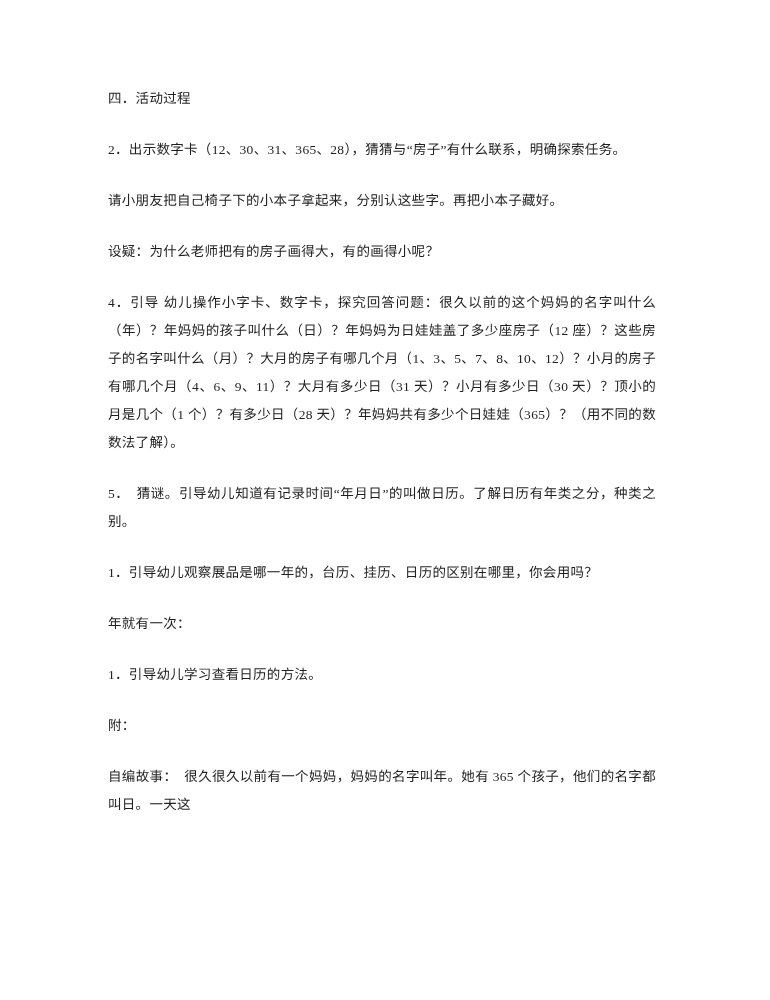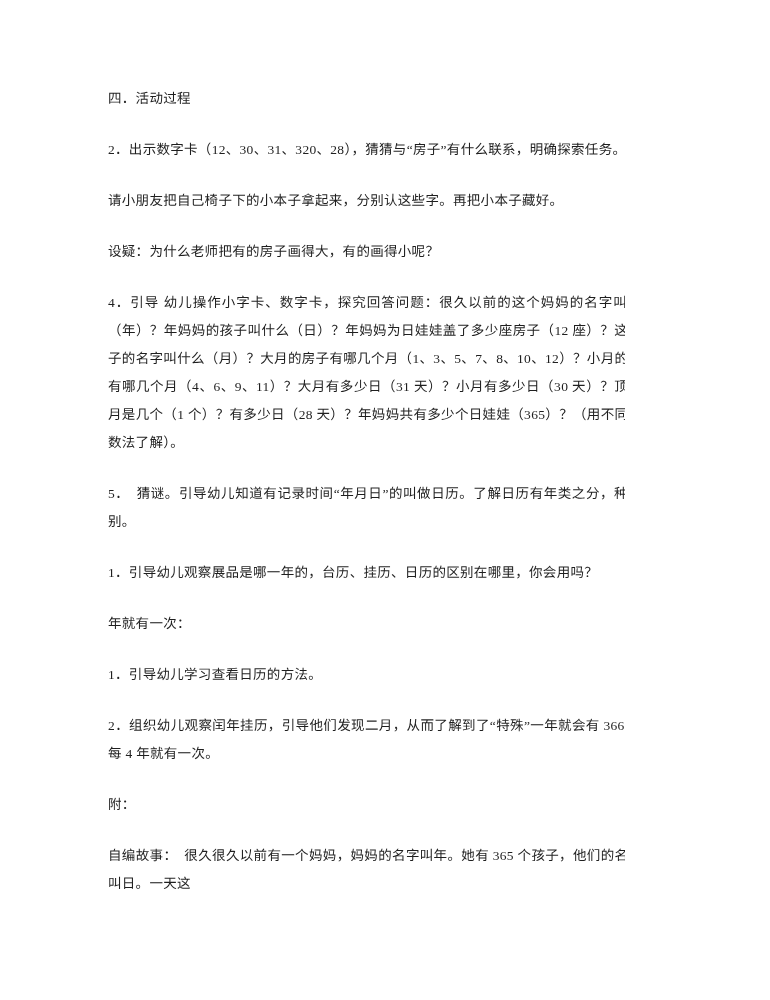--- a/index.html
+++ b/index.html
@@ -8,20 +8,21 @@
     background: #ffffff;
   }
   .page {
     position: relative;
     width: 625px;
     height: 1000px;
     background: #ffffff;
     overflow: hidden;
     font-family: "Liberation Serif", "DejaVu Sans", serif;
     color: #1f1f1f;
+    padding-left: 44px;
   }
   .content {
     position: absolute;
     left: 108px;
     top: 85px;
     width: 548px;
   }
   .content p {
     margin: 0 0 23px 0;
     font-size: 13.5px;
@@ -31,25 +32,24 @@
     letter-spacing: 0.3px;
     word-break: break-all;
   }
 </style>
 </head>
 <body>
 
 <div class="page">
   <div class="content">
     <p>四．活动过程</p>
-    <p>2．出示数字卡（12、30、31、320、28），猜猜与“房子”有什么联系，明确探索任务。</p>
+    <p>2．出示数字卡（12、30、31、365、28），猜猜与“房子”有什么联系，明确探索任务。</p>
     <p>请小朋友把自己椅子下的小本子拿起来，分别认这些字。再把小本子藏好。</p>
     <p>设疑：为什么老师把有的房子画得大，有的画得小呢？</p>
     <p>4．引导 幼儿操作小字卡、数字卡，探究回答问题：很久以前的这个妈妈的名字叫什么（年）？年妈妈的孩子叫什么（日）？年妈妈为日娃娃盖了多少座房子（12 座）？这些房子的名字叫什么（月）？大月的房子有哪几个月（1、3、5、7、8、10、12）？小月的房子有哪几个月（4、6、9、11）？大月有多少日（31 天）？小月有多少日（30 天）？顶小的月是几个（1 个）？有多少日（28 天）？年妈妈共有多少个日娃娃（365）？（用不同的数数法了解）。</p>
     <p>5．　猜谜。引导幼儿知道有记录时间“年月日”的叫做日历。了解日历有年类之分，种类之别。</p>
     <p>1．引导幼儿观察展品是哪一年的，台历、挂历、日历的区别在哪里，你会用吗？</p>
     <p>年就有一次：</p>
     <p>1．引导幼儿学习查看日历的方法。</p>
-    <p>2．组织幼儿观察闰年挂历，引导他们发现二月，从而了解到了“特殊”一年就会有 366 天，每 4 年就有一次。</p>
     <p>附：</p>
     <p>自编故事：　很久很久以前有一个妈妈，妈妈的名字叫年。她有 365 个孩子，他们的名字都叫日。一天这</p>
   </div>
 </div>
 
 </body></html>

